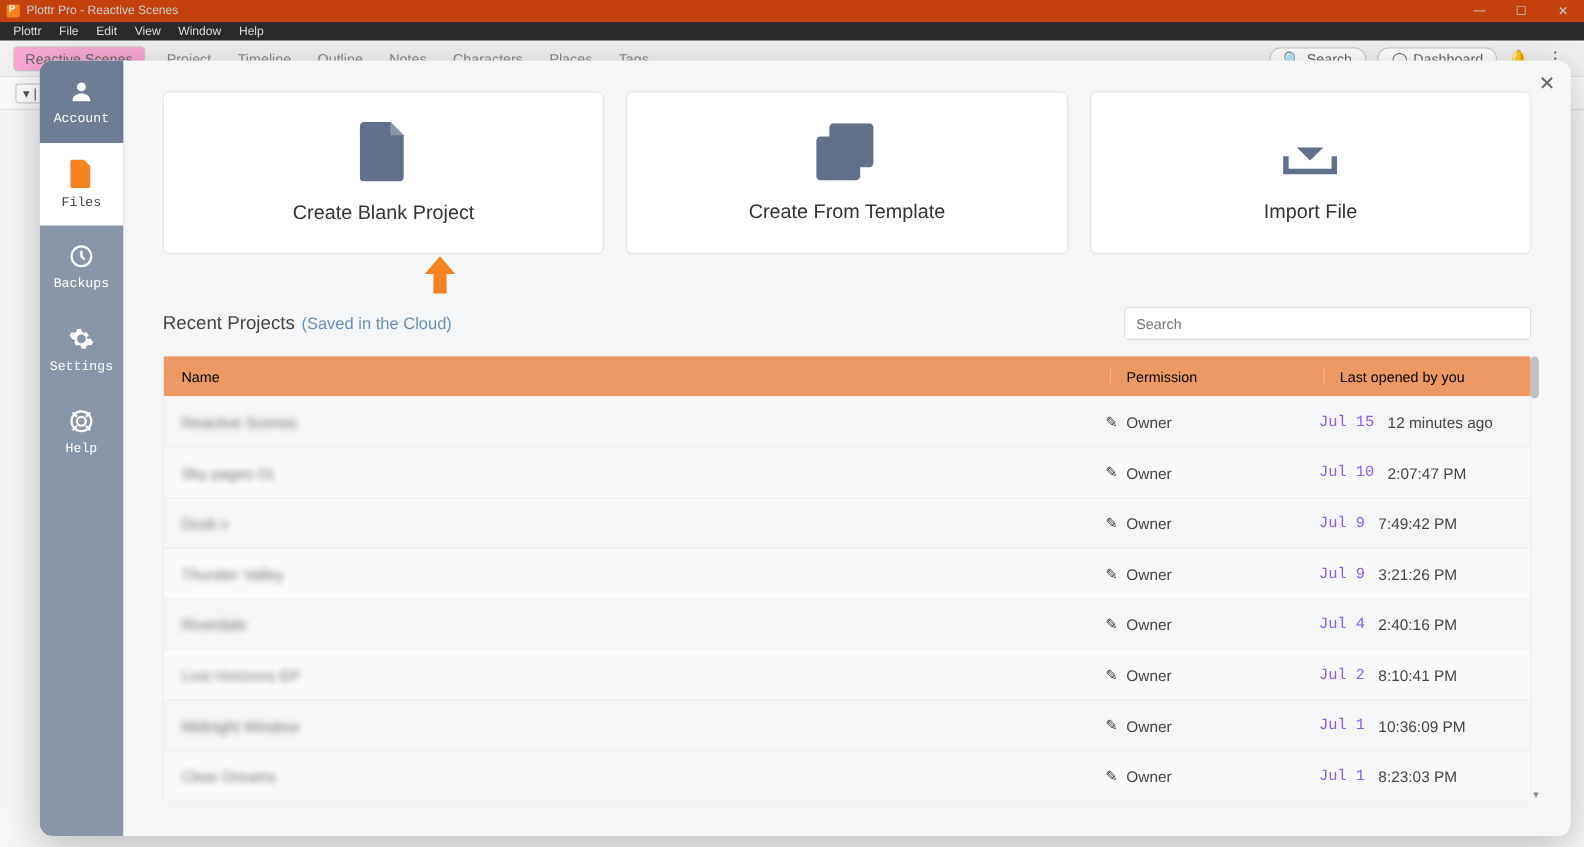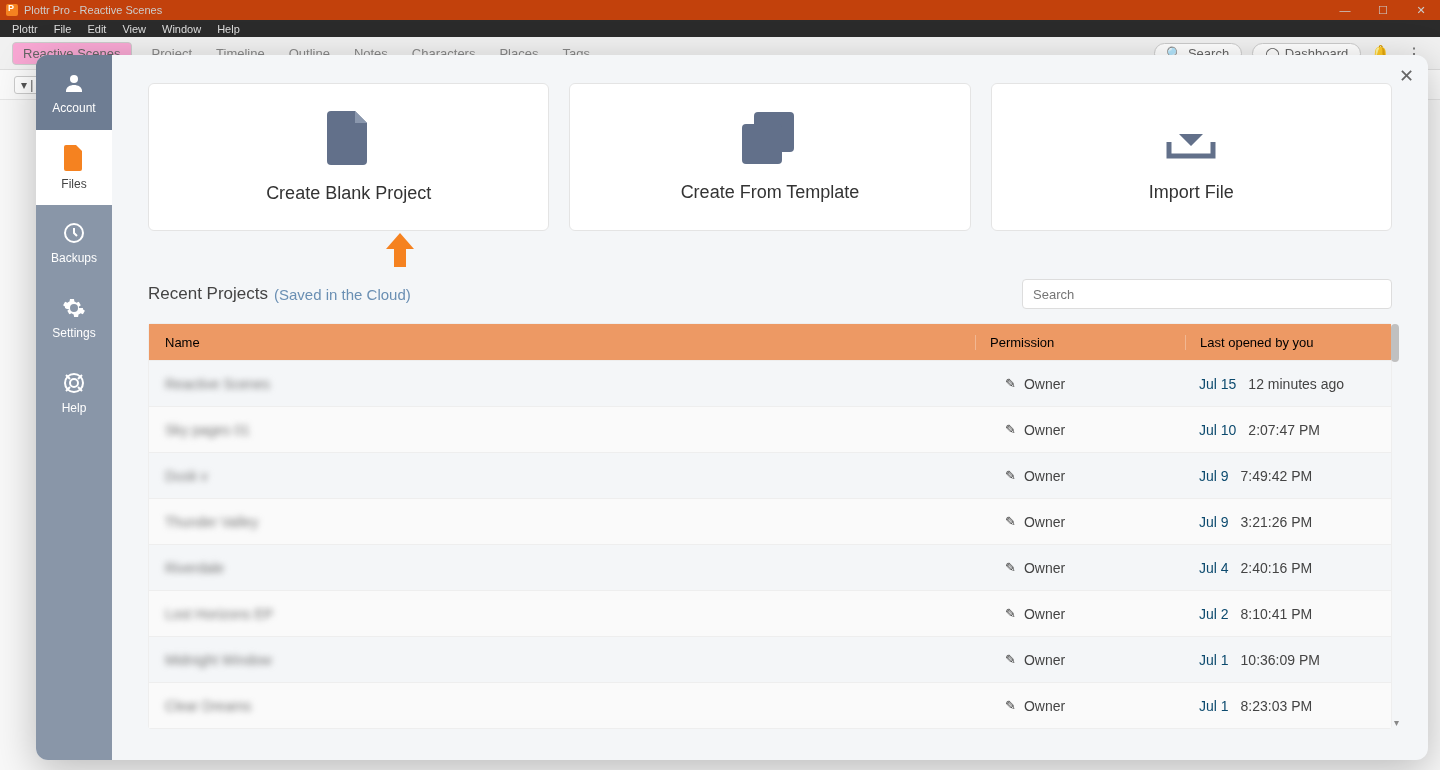--- a/index.html
+++ b/index.html
@@ -23,21 +23,21 @@
   .toolbar .bell { font-size:15px; }
   .toolbar .kebab { font-size:16px; padding:0 6px; }
   
   .subbar { height:30px; background:#fafafa; border-bottom:1px solid #e5e5e5; display:flex; align-items:center; padding:0 14px; color:#555; font-size:13px; }
   .filterbtn { border:1px solid #ccc; background:#fff; border-radius:3px; padding:1px 6px; font-size:12px; }
   
   .canvas { position:relative; height: calc(770px - 20px - 17px - 33px - 30px); background:#f8f8f8; }
 
   
   .modal { position:absolute; top:-45px; left:36px; right:12px; bottom:10px; background:#f4f6f8; border-radius:12px; box-shadow:0 10px 40px rgba(0,0,0,0.25); display:flex; overflow:hidden; }
-  .sidebar { width:76px; background:#8996a8; display:flex; flex-direction:column; }
+  .sidebar { width:76px; background:#8996a8; display:flex; flex-direction:column;font-family:Liberation Mono, monospace; }
   .side-item { height:75px; display:flex; flex-direction:column; align-items:center; justify-content:center; color:#fff; font-size:12px; gap:6px; cursor:pointer; }
   .side-item.active { background:#6e7d93; }
   .side-item.files { background:#fff; color:#444; }
   .side-item.files .icon { color:#f58220; }
   .side-item .icon { font-size:22px; }
 
   .content { flex:1; padding:24px 36px 8px 36px; position:relative; overflow:hidden; }
   .close { position:absolute; top:10px; right:14px; font-size:18px; color:#666; cursor:pointer; }
 
   .cards { display:flex; gap:20px; margin-top:4px; }
@@ -50,29 +50,29 @@
   .recent-head { display:flex; align-items:center; margin-top:48px; }
   .recent-head h2 { font-size:17px; font-weight:400; color:#444; }
   .recent-head .sub { color:#6a8fb3; font-size:15px; margin-left:6px; }
   .recent-head .search { margin-left:auto; }
   .recent-head input { width:370px; height:30px; border:1px solid #ddd; border-radius:4px; padding:0 10px; font-size:13px; }
 
   .table { margin-top:14px; border:1px solid #eee; border-radius:3px; position:relative; }
   .thead { display:flex; background:#ed9964; color:#000000; font-size:13px; height:36px; align-items:center; }
   .th-name { flex:1; padding-left:16px; }
   .th-perm { width:194px; padding-left:14px; border-left:1px solid rgba(255,255,255,0.3); }
-  .th-date { width:206px; padding-left:14px; border-left:1px solid rgba(255,255,255,0.3);margin-left:16px; }
+  .th-date { width:188px; padding-left:14px; border-left:1px solid rgba(255,255,255,0.3); }
   .tbody { max-height:370px; overflow-y:auto; }
   .row { display:flex; height:46px; align-items:center; border-top:1px solid #eee; font-size:14px; color:#444; }
   .row:nth-child(even) { background:#fafafa; }
   .cell-name { flex:1; padding-left:16px; color:#777; filter:blur(3px); }
   .cell-perm { width:194px; padding-left:14px; display:flex; align-items:center; gap:8px; }
   .cell-perm .quill { font-size:13px; color:#333; }
   .cell-date { width:206px; padding-left:14px; display:flex; gap:12px; }
-  .cell-date .d { color:#0c4a6e; }
+  .cell-date .d { color:#8b5cf6;font-family:Liberation Mono, monospace; }
   .cell-date .t { color:#444; }
   .scrollthumb { position:absolute; right:-8px; top:0; width:8px; height:38px; background:#c0c0c0; border-radius:4px; }
   .scrollarrow { position:absolute; right:-8px; bottom:0; font-size:10px; color:#888; }
 
   svg { display:block; }
 </style>
 </head>
 <body>
 
 <div class="titlebar">

